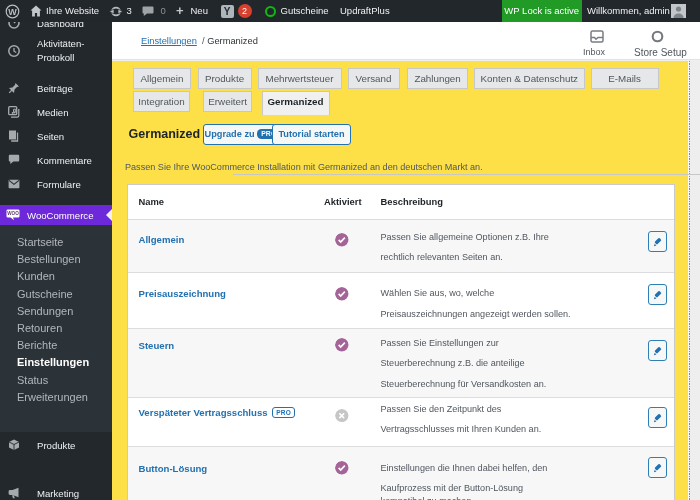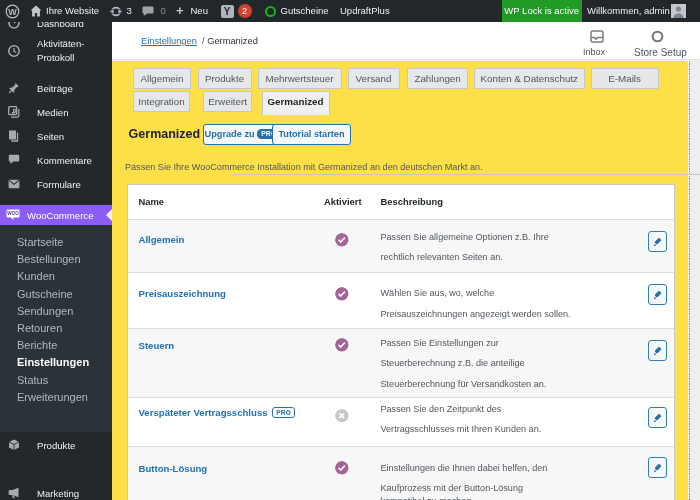--- a/index.html
+++ b/index.html
@@ -6,21 +6,21 @@
 html,body { width:700px; height:500px; overflow:hidden; background:#f0f0f1;
   font-family:"Liberation Sans", sans-serif; }
 
 #adminbar { position:absolute; left:0; top:0; width:700px; height:22px; background:#22272c; z-index:50; }
 #adminbar .it { position:absolute; top:0; height:22px; line-height:22px; color:#f0f0f1; font-size:9.5px; white-space:nowrap; }
 
 #sidebar { position:absolute; left:0; top:0; width:112px; height:500px; background:#23282d; z-index:10; }
 .mi { position:absolute; left:0; width:112px; height:24px; color:#eef0f1; font-size:9.6px; }
 .mi .txt { position:absolute; left:37px; top:50%; transform:translateY(-50%); }
 .mi .ico { position:absolute; left:8px; top:50%; transform:translateY(-50%); width:12px; height:12px; }
-#wooitem { position:absolute; left:0; top:205px; width:112px; height:20px; background:#8b5cf6; color:#fff; font-size:9.6px; }
+#wooitem { position:absolute; left:0; top:205px; width:112px; height:20px; background:#6d28d9; color:#fff; font-size:9.6px; }
 #wooarrow { position:absolute; left:106px; top:209px; width:0; height:0; border:6px solid transparent; border-right:6px solid #f0f0f1; border-left:none; z-index:11; }
 #submenu { position:absolute; left:0; top:225px; width:112px; height:207px; background:#2c3338; }
 .smi { position:absolute; left:17px; height:17.2px; line-height:17.2px; color:#b2b7bd; font-size:11px; white-space:nowrap; }
 
 #wcheader { position:absolute; left:112px; top:22px; width:588px; height:38px; background:#fff; border-bottom:1px solid #e2e2e3; z-index:5; }
 #pagebg { position:absolute; left:112px; top:61px; width:576px; height:439px; background:#fde047; }
 #scrollstrip { position:absolute; left:688px; top:61px; width:12px; height:439px; background:#eeeeef; border-left:1px solid #fbfbfb; }
 #dashline { position:absolute; left:688.5px; top:61px; width:1px; height:439px;
   background:repeating-linear-gradient(to bottom,#8d8d8d 0 1.3px,#ededee 1.3px 2.5px); }
 .tab { position:absolute; height:21px; line-height:20px; background:#e6e7e8; border:1px solid #c6c7c8; color:#50575e; font-size:9.8px; text-align:center; z-index:2; }

